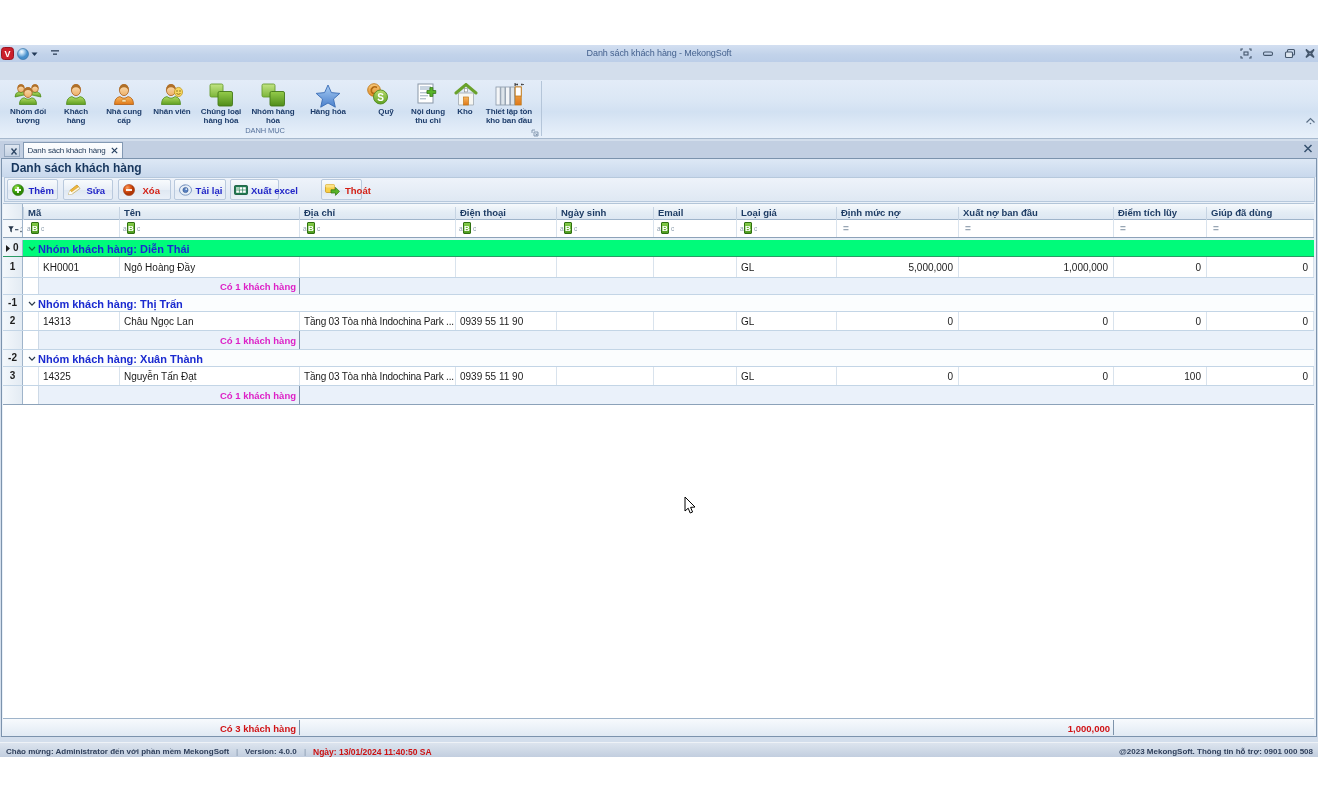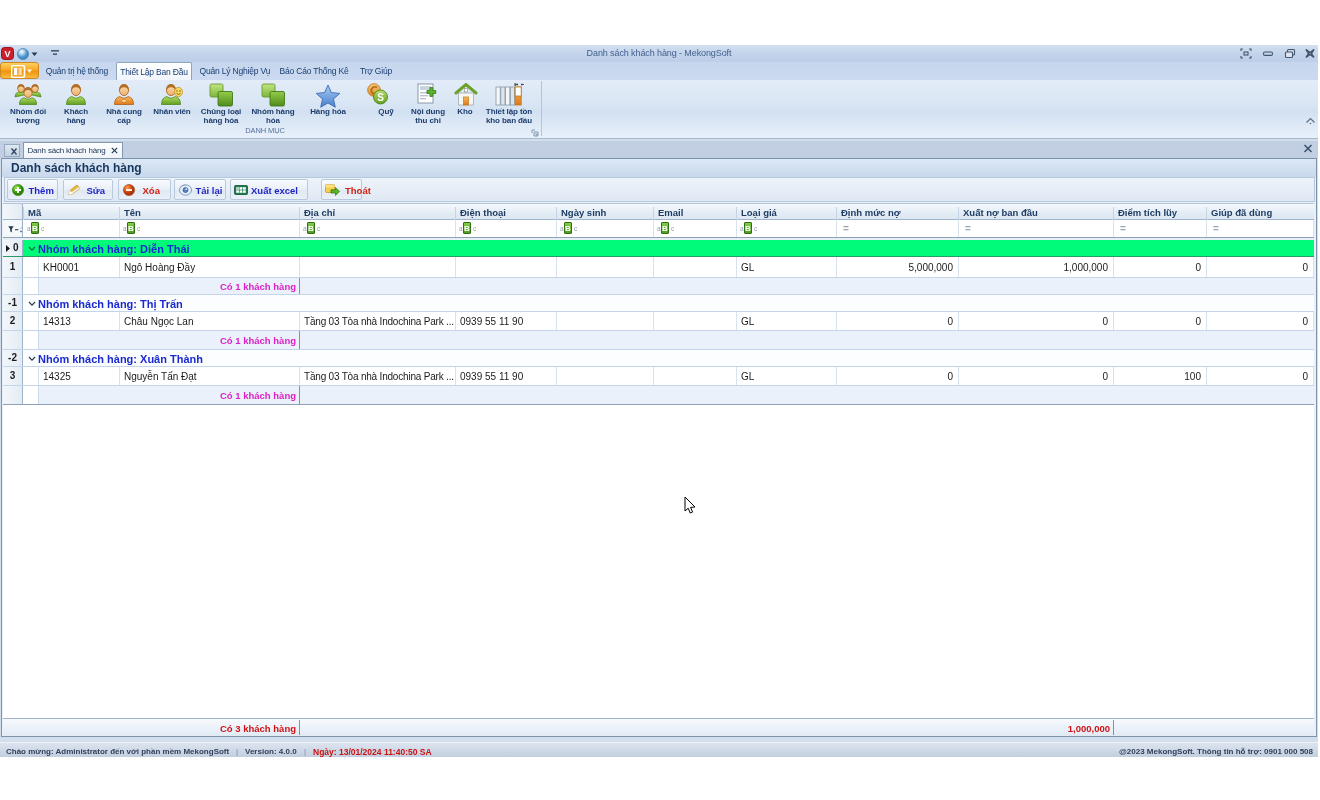--- a/index.html
+++ b/index.html
@@ -128,35 +128,20 @@
     <svg class="winbtn" style="left:1284px" viewBox="0 0 12 11">
         <g fill="none" stroke="#44566c" stroke-width="1.1">
           <rect x="3.5" y="1.5" width="7" height="5.5" rx="1"></rect>
           <rect x="1.5" y="4" width="7" height="5.5" rx="1" fill="#dde6f0"></rect>
         </g>
       </svg>
     <svg class="winbtn" style="left:1304px" viewBox="0 0 12 11">
         <path d="M2 1.5 L6 4.6 L10 1.5 M2 9.5 L6 6.4 L10 9.5 M2 1.5 L4.6 5.5 L2 9.5 M10 1.5 L7.4 5.5 L10 9.5" fill="none" stroke="#44566c" stroke-width="1.4"></path>
       </svg>
   </div>
-  <div id="tabrow">
-    <div id="apptab">
-      <svg class="a" style="left:10px;top:2px" width="22" height="13" viewBox="0 0 22 13">
-          <rect x="0.5" y="0.5" width="13" height="12" rx="2" fill="none" stroke="#fff" stroke-width="1.6"></rect>
-          <rect x="3" y="3" width="3.2" height="7" fill="#fff"></rect>
-          <rect x="7.6" y="3" width="3.2" height="7" fill="#f6ddb0"></rect>
-          <path d="M16 4.5 L21 4.5 L18.5 8 Z" fill="#fff8e0"></path>
-        </svg>
-    </div>
-    <div class="rtab" style="left:40px;width:74px;">Quản trị hệ thống</div>
-    <div id="activetab">Thiết Lập Ban Đầu</div>
-    <div class="rtab" style="left:198px;width:74px;">Quản Lý Nghiệp Vụ</div>
-    <div class="rtab" style="left:279px;width:70px;">Báo Cáo Thống Kê</div>
-    <div class="rtab" style="left:355px;width:42px;">Trợ Giúp</div>
-  </div>
   <div id="ribbon">
     <div id="rgroupsep"></div>
     <div id="danhmuc">DANH MỤC</div>
     <svg width="0" height="0" style="position:absolute">
         <defs>
       <linearGradient id="gGr" x1="0" y1="0" x2="0" y2="1">
             <stop offset="0" stop-color="#b2dc64"></stop>
             <stop offset="1" stop-color="#5f9e20"></stop>
           </linearGradient>
       <linearGradient id="gFa" x1="0" y1="0" x2="0" y2="1">
@@ -335,21 +320,21 @@
       </div>
       <div class="tbtn" style="left:168.5px;width:52px">
         <svg class="a" style="left:4px;top:4px" width="13" height="12" viewBox="0 0 13 12">
             <ellipse cx="6.5" cy="6" rx="6" ry="5.2" fill="#e8f0f8" stroke="#6888b8" stroke-width="0.8"></ellipse>
             <circle cx="6.5" cy="6" r="2.6" fill="#5880c0" stroke="#385890" stroke-width="0.6"></circle>
             <circle cx="7.3" cy="5.2" r="0.9" fill="#d8e8f8"></circle>
             <path d="M1.2 3.5 Q3.5 1 6.5 1" fill="none" stroke="#8098c0" stroke-width="0.7"></path>
           </svg>
         <span class="tx" style="left:21px">Tải lại</span>
       </div>
-      <div class="tbtn" style="left:225px;width:78px">
+      <div class="tbtn" style="left:225px;width:49px">
         <svg class="a" style="left:3px;top:4px" width="14" height="12" viewBox="0 0 14 12">
             <rect x="0.5" y="1.5" width="13" height="9" rx="1" fill="#1e7850" stroke="#0c5434" stroke-width="0.8"></rect>
             <rect x="2.2" y="3.2" width="9.6" height="5.6" fill="#fff"></rect>
             <path d="M2.2 6 H11.8 M5.4 3.2 V8.8 M8.6 3.2 V8.8" stroke="#1e7850" stroke-width="0.7"></path>
             <rect x="2.2" y="3.2" width="3.2" height="2.8" fill="#a8d0b8"></rect>
           </svg>
         <span class="tx" style="left:20px">Xuất excel</span>
       </div>
       <div class="tbtn" style="left:316px;width:41px">
         <svg class="a" style="left:3px;top:4px" width="15" height="12" viewBox="0 0 15 12">

